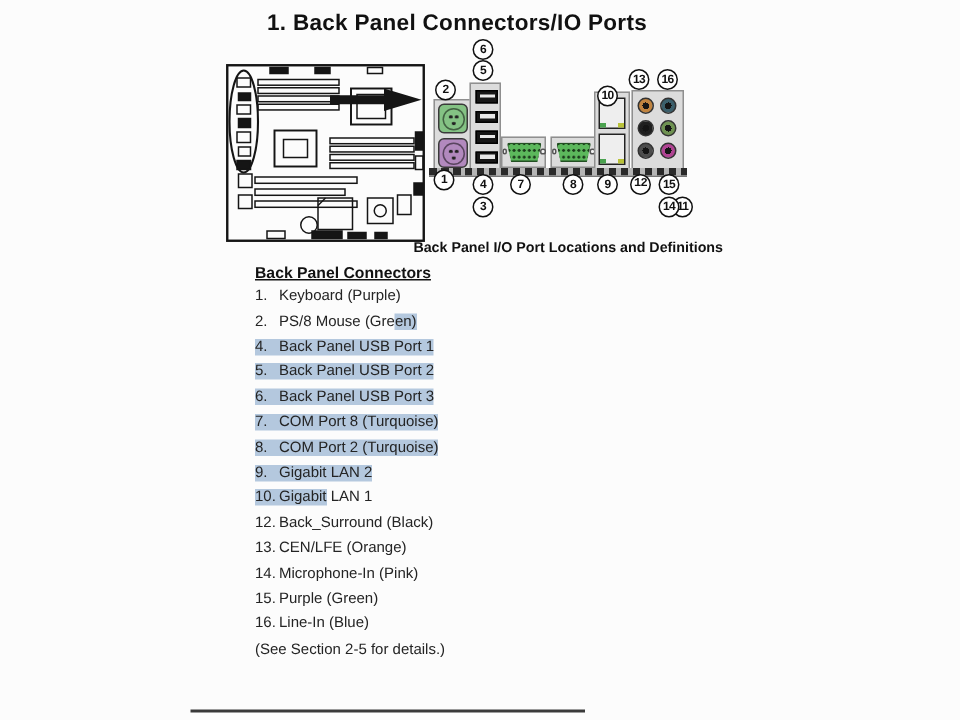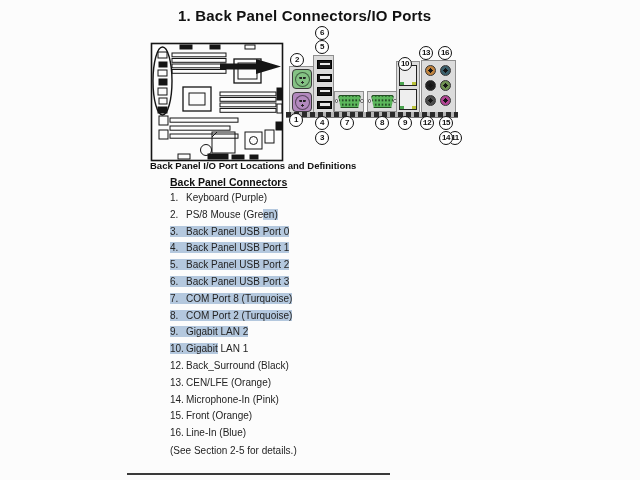--- a/index.html
+++ b/index.html
@@ -9,21 +9,21 @@
     background:#fcfcfc; color:#222;
   }
   #stage { position:relative; width:640px; height:480px; overflow:hidden; }
 
   .page-title {
     position:absolute; left:178px; top:7px;
     font-size:15px; font-weight:bold; color:#111; letter-spacing:.2px;
   }
   .diagram-caption {
     position:absolute; left:150px; top:160px; width:332px;
-    text-align:left; font-size:9.5px; font-weight:bold; color:#111;
+    text-align:right; font-size:9.5px; font-weight:bold; color:#111;
   }
   .list-heading {
     position:absolute; left:170px; top:176px;
     font-size:10.5px; font-weight:bold; text-decoration:underline; color:#111;
   }
   .connector-list {
     position:absolute; left:170px; top:192px; font-size:10px; color:#242424;
   }
   .connector-list .li { height:16.8px; white-space:pre; }
   .connector-list .num { display:inline-block; width:16px; }
@@ -189,32 +189,31 @@
   <div class="panel-edge"></div>
 
   <div class="diagram-caption">Back Panel I/O Port Locations and Definitions</div>
 
   <div class="list-heading">Back Panel Connectors</div>
 
   <div class="connector-list">
 
   <div class="li"><span class="num">1.</span><span>Keyboard (Purple)</span></div>
       <div class="li"><span class="num">2.</span><span>PS/8 Mouse (Gre</span><span class="hl">en)</span></div>
-      <div class="li"><span class="num hl">3.</span><span class="hl">Back Panel USB Port 0</span></div>
       <div class="li"><span class="num hl">4.</span><span class="hl">Back Panel USB Port 1</span></div>
       <div class="li"><span class="num hl">5.</span><span class="hl">Back Panel USB Port 2</span></div>
       <div class="li"><span class="num hl">6.</span><span class="hl">Back Panel USB Port 3</span></div>
       <div class="li"><span class="num hl">7.</span><span class="hl">COM Port 8 (Turquoise)</span></div>
       <div class="li"><span class="num hl">8.</span><span class="hl">COM Port 2 (Turquoise)</span></div>
       <div class="li"><span class="num hl">9.</span><span class="hl">Gigabit LAN 2</span></div>
       <div class="li"><span class="num hl">10.</span><span class="hl">Gigabit</span><span> LAN 1</span></div>
       <div class="li"><span class="num">12.</span><span>Back_Surround (Black)</span></div>
       <div class="li"><span class="num">13.</span><span>CEN/LFE (Orange)</span></div>
       <div class="li"><span class="num">14.</span><span>Microphone-In (Pink)</span></div>
-      <div class="li"><span class="num">15.</span><span>Front (Orange)</span></div>
+      <div class="li"><span class="num">15.</span><span>Purple (Green)</span></div>
       <div class="li"><span class="num">16.</span><span>Line-In (Blue)</span></div>
       <div class="li list-note">(See Section 2-5 for details.)</div>
     </div>
 
   <div class="bottom-rule"></div>
 <div class="callout" style="left: 315px; top: 26px;">6</div>
     <div class="callout" style="left: 315px; top: 40px;">5</div>
     <div class="callout" style="left: 290px; top: 53px;">2</div>
     <div class="callout" style="left: 419px; top: 46px;">13</div>
     <div class="callout" style="left: 438px; top: 46px;">16</div>

